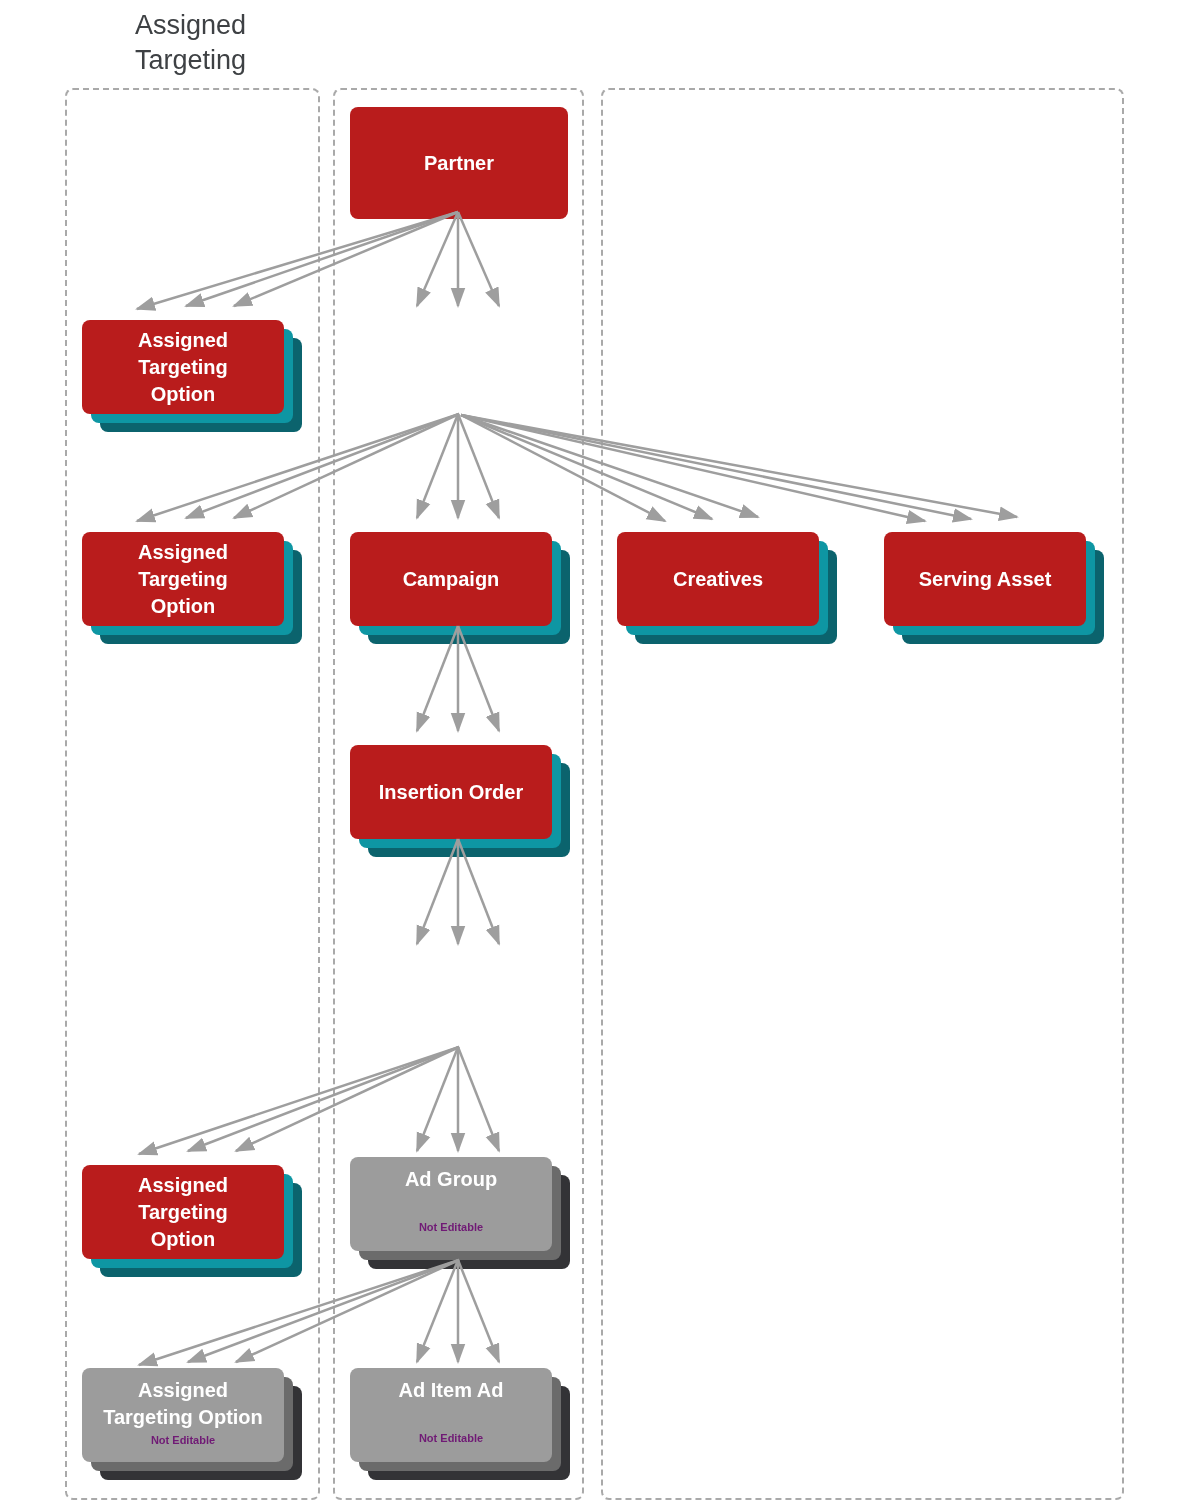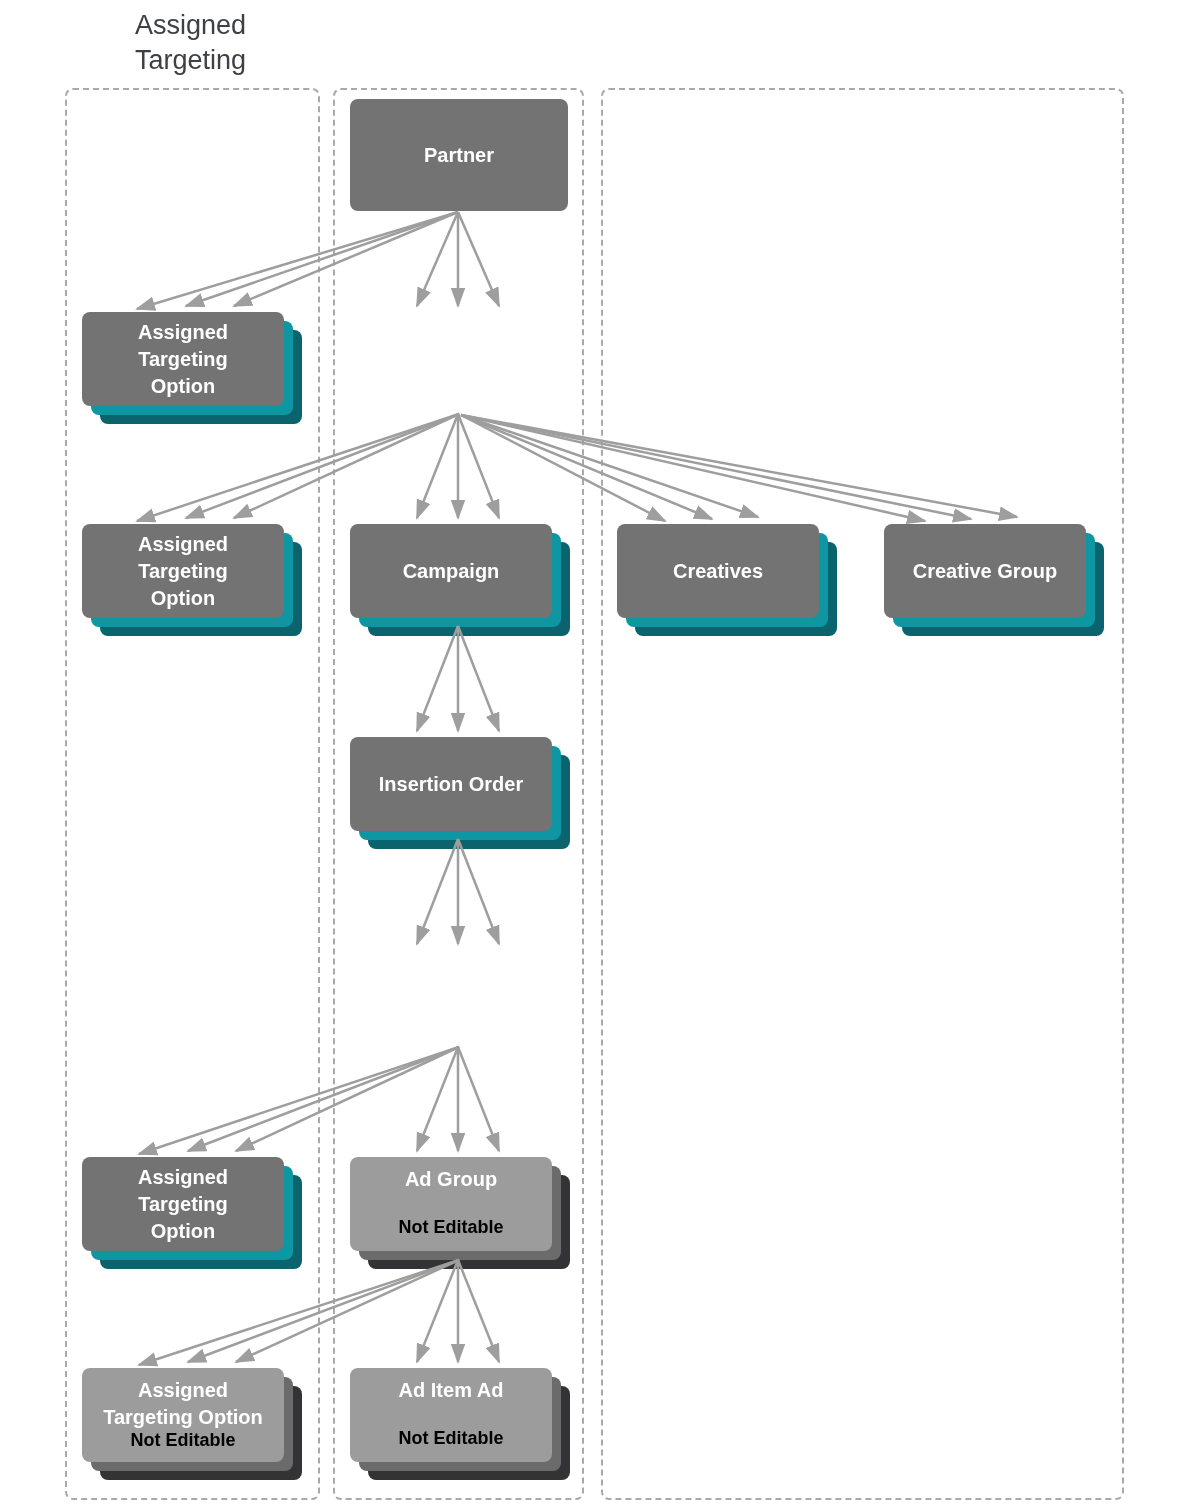--- a/index.html
+++ b/index.html
@@ -15,28 +15,28 @@
   
   .col-header{position:absolute;color:#3e4144;font-size:27px;line-height:35px;
               text-align:center;white-space:pre-line;}
   #hdr-left{left:65px;top:8px;width:251px;}
   #hdr-mid{left:333px;top:38px;width:247px;}
   #hdr-right{left:601px;top:40px;width:519px;}
 
   
   .node{position:absolute;display:flex;flex-direction:column;align-items:center;
         justify-content:center;border-radius:8px;box-sizing:border-box;z-index:2;}
-  .node.cyan{background:#737373;}
+  .node.cyan{background:#b91c1c;margin-top:8px;}
   .node.gray{background:#9c9c9c;}
   .node.stack.cyan{box-shadow:9px 9px 0 #0e96a3,18px 18px 0 #0b636d;}
   .node.stack.gray{box-shadow:9px 9px 0 #6b6b6b,18px 18px 0 #333336;}
   .node.has-sub{justify-content:space-between;padding:9px 8px 15px;}
   .label{color:#ffffff;font-weight:bold;font-size:20px;line-height:27px;
          text-align:center;white-space:pre-line;}
-  .sublabel{color:#000000;font-weight:bold;font-size:18px;line-height:18px;text-align:center;}
+  .sublabel{color:#701a75;font-weight:bold;font-size:11px;line-height:18px;text-align:center;}
 
   
   #arrow-layer{position:absolute;left:0;top:0;width:1184px;height:1508px;
                pointer-events:none;z-index:5;}
   .edge{stroke:#9e9e9e;stroke-width:2.5;fill:none;}
 </style>
 </head>
 <body>
 
 <div id="canvas">
@@ -67,21 +67,21 @@
 
   <div class="node cyan stack" style="left:350px;top:524px;width:202px;height:94px">
     <div class="label">Campaign</div>
   </div>
 
   <div class="node cyan stack" style="left:617px;top:524px;width:202px;height:94px">
     <div class="label">Creatives</div>
   </div>
 
   <div class="node cyan stack" style="left:884px;top:524px;width:202px;height:94px">
-    <div class="label">Creative Group</div>
+    <div class="label">Serving Asset</div>
   </div>
 
   <div class="node cyan stack" style="left:350px;top:737px;width:202px;height:94px">
     <div class="label">Insertion Order</div>
   </div>
 
 
   <div class="node cyan stack" style="left:82px;top:1157px;width:202px;height:94px">
     <div class="label">Assigned
 Targeting

